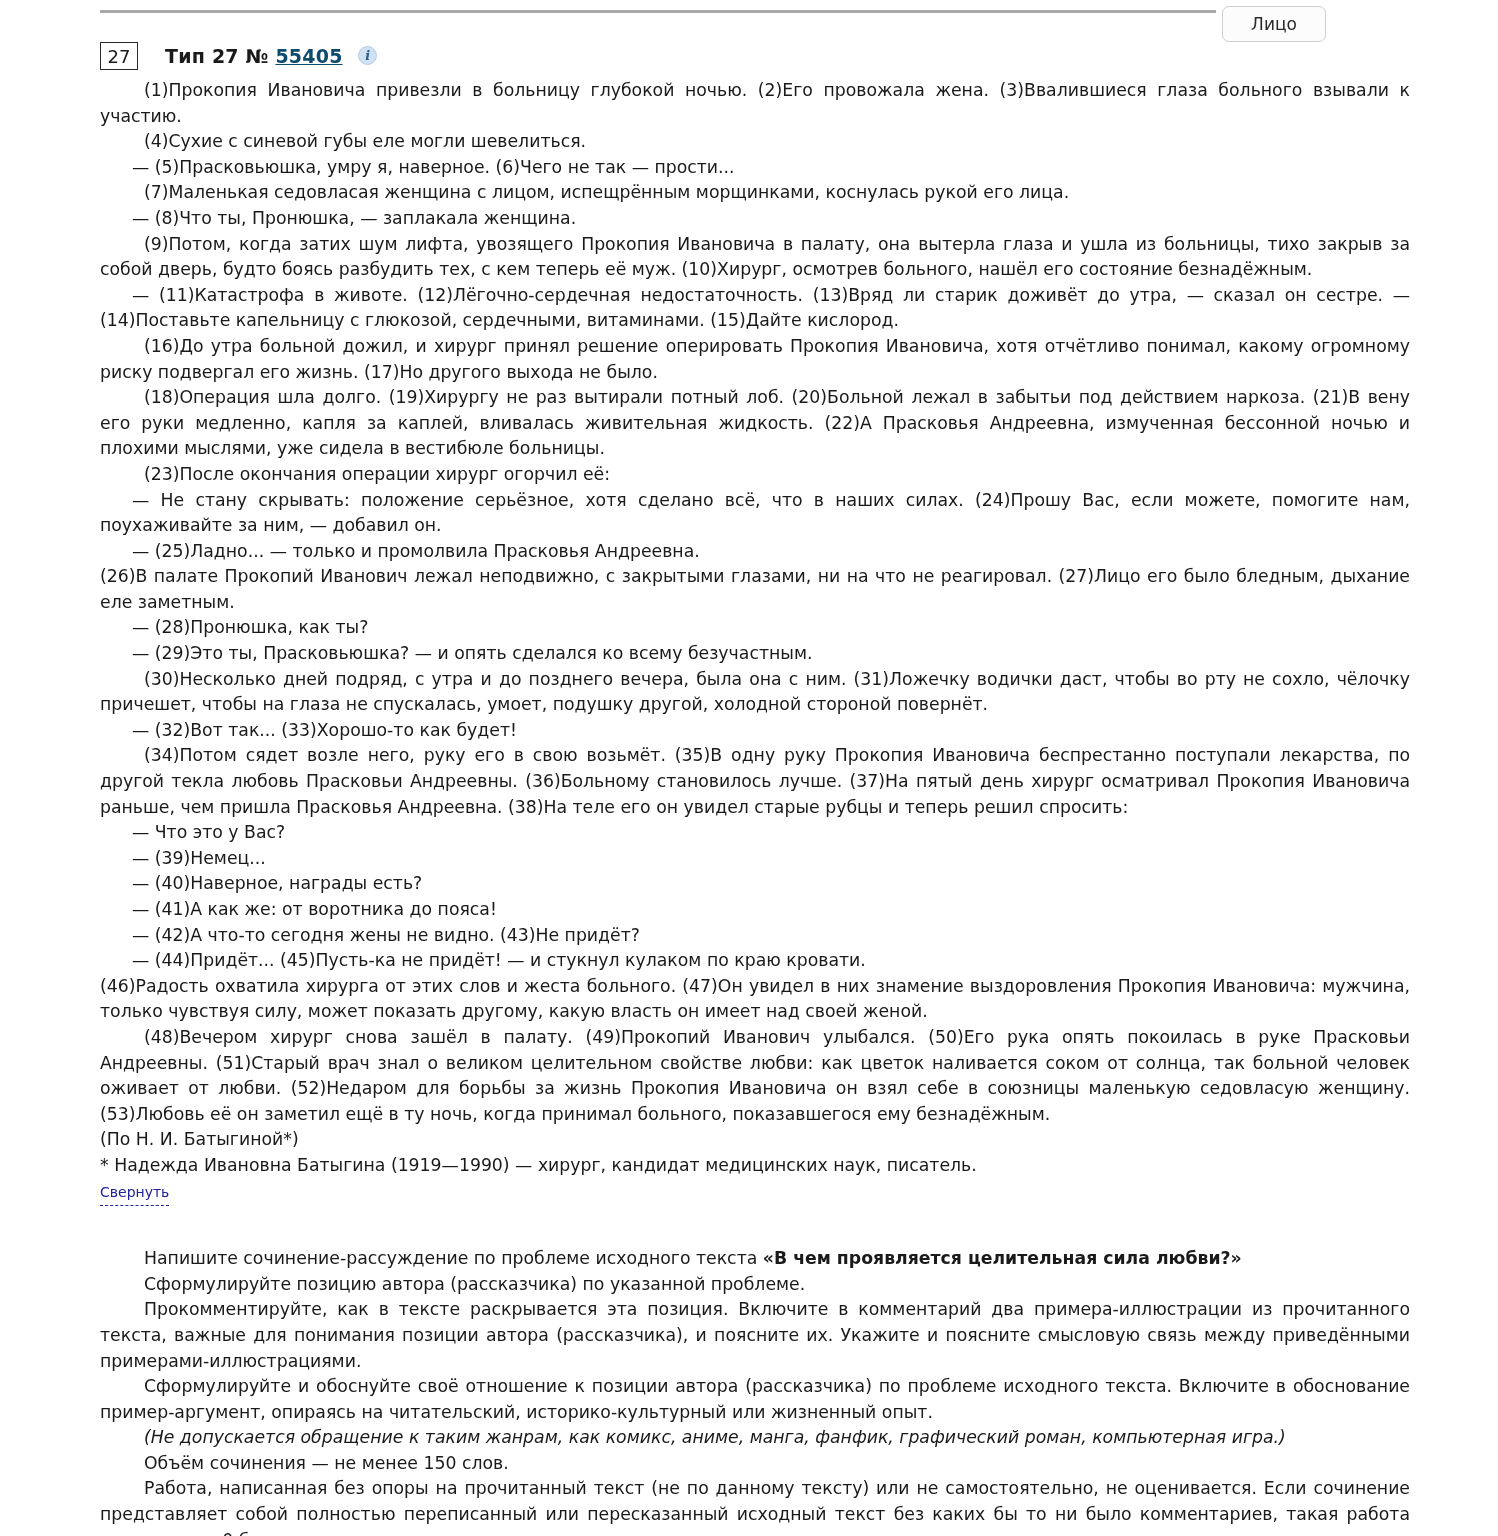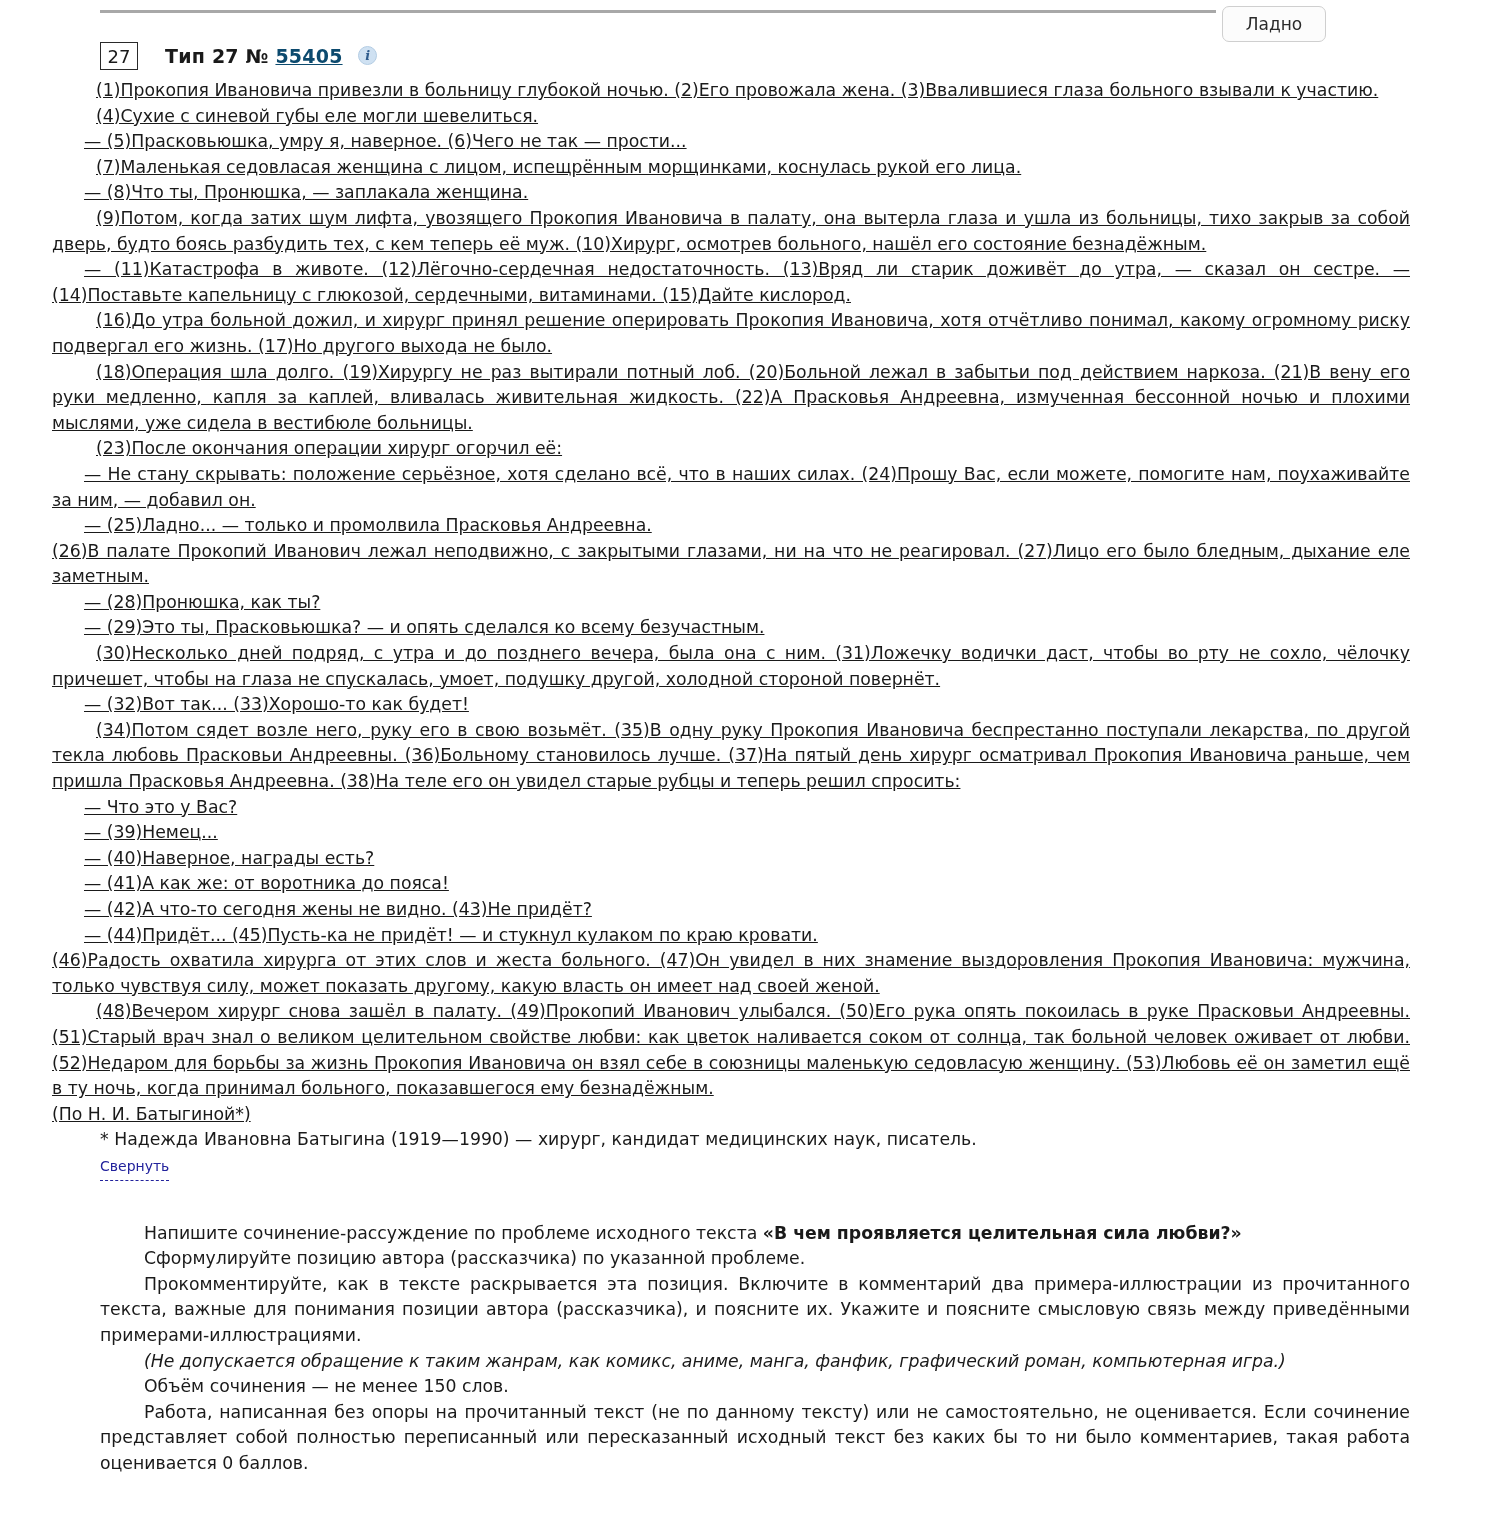--- a/index.html
+++ b/index.html
@@ -98,27 +98,26 @@
     vertical-align: middle;
     margin-left: 9px;
     position: relative;
     top: -2px;
     cursor: pointer;
     box-sizing: border-box;
   }
 
   
   .passage {
-    padding: 2px 88px 0 52px;
+    padding: 2px 88px 0 100px;
     font-size: 17.3px;
     line-height: 25.6px;
     text-align: justify;
     text-justify: inter-word;
     hyphens: none;
-    text-decoration: underline;
   }
   .passage p {
     margin: 0;
   }
   .p-indent {
     text-indent: 44px;
   }
   .p-dash {
     text-indent: 32px;
   }
@@ -164,21 +163,21 @@
   }
   .ital {
     font-style: italic;
   }
 </style>
 </head>
 <body>
 
 <div class="top-row">
   <div class="hrule"></div>
-  <div class="pause-btn">Ладно</div>
+  <div class="pause-btn">Лицо</div>
 </div>
 
 <div class="q-header">
   <span class="q-numbox">27</span>
   <span class="q-title">
     <span>Тип 27 № </span><a class="q-num-link">55405</a>
     <span class="info-icon">i</span>
   </span>
 </div>
 
@@ -214,17 +213,18 @@
 
 <div class="footnote">
   <div>* Надежда Ивановна Батыгина (1919—1990) — хирург, кандидат медицинских наук, писатель.</div>
   <a class="collapse-link">Свернуть</a>
 </div>
 
 <div class="task">
   <p class="tight"><span>Напишите сочинение-рассуждение по проблеме исходного текста </span><span class="bold-q">«В чем проявляется целительная сила любви?»</span></p>
   <p class="tight">Сформулируйте позицию автора (рассказчика) по указанной проблеме.</p>
   <p>Прокомментируйте, как в тексте раскрывается эта позиция. Включите в комментарий два примера-иллюстрации из прочитанного текста, важные для понимания позиции автора (рассказчика), и поясните их. Укажите и поясните смысловую связь между приведёнными примерами-иллюстрациями.</p>
+  <p>Сформулируйте и обоснуйте своё отношение к позиции автора (рассказчика) по проблеме исходного текста. Включите в обоснование пример-аргумент, опираясь на читательский, историко-культурный или жизненный опыт.</p>
   <p class="ital">(Не допускается обращение к таким жанрам, как комикс, аниме, манга, фанфик, графический роман, компьютерная игра.)</p>
   <p>Объём сочинения — не менее 150 слов.</p>
   <p>Работа, написанная без опоры на прочитанный текст (не по данному тексту) или не самостоятельно, не оценивается. Если сочинение представляет собой полностью переписанный или пересказанный исходный текст без каких бы то ни было комментариев, такая работа оценивается 0 баллов.</p>
 
 </div>
 
 </body></html>

